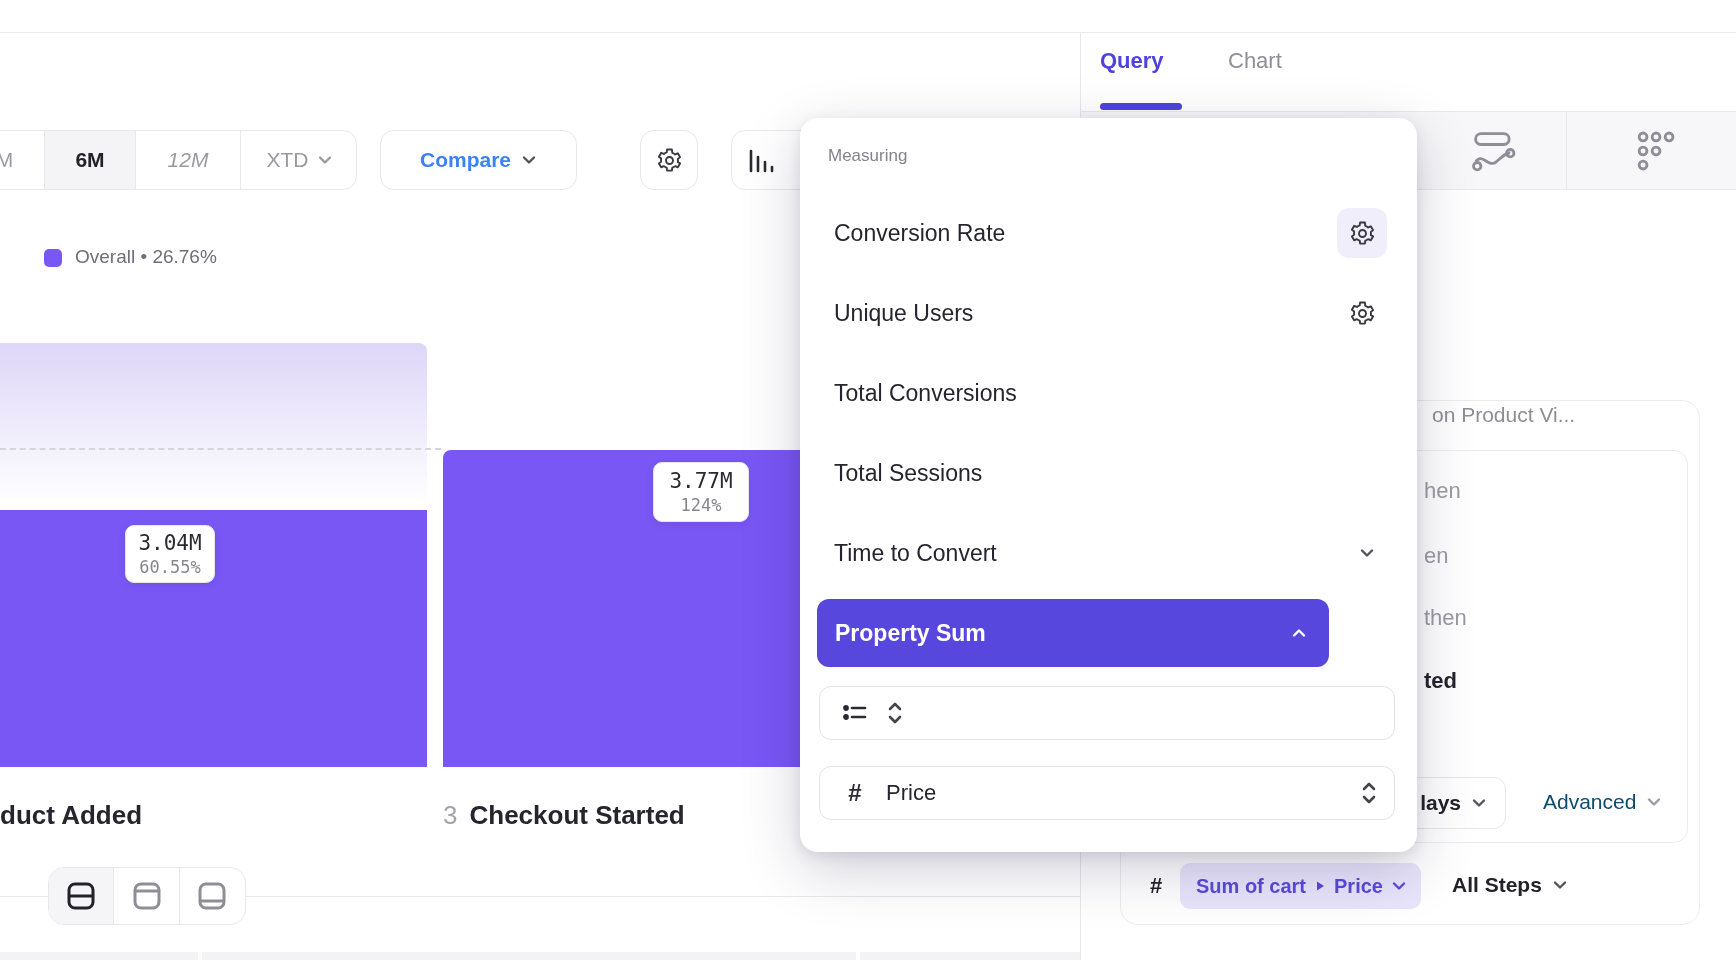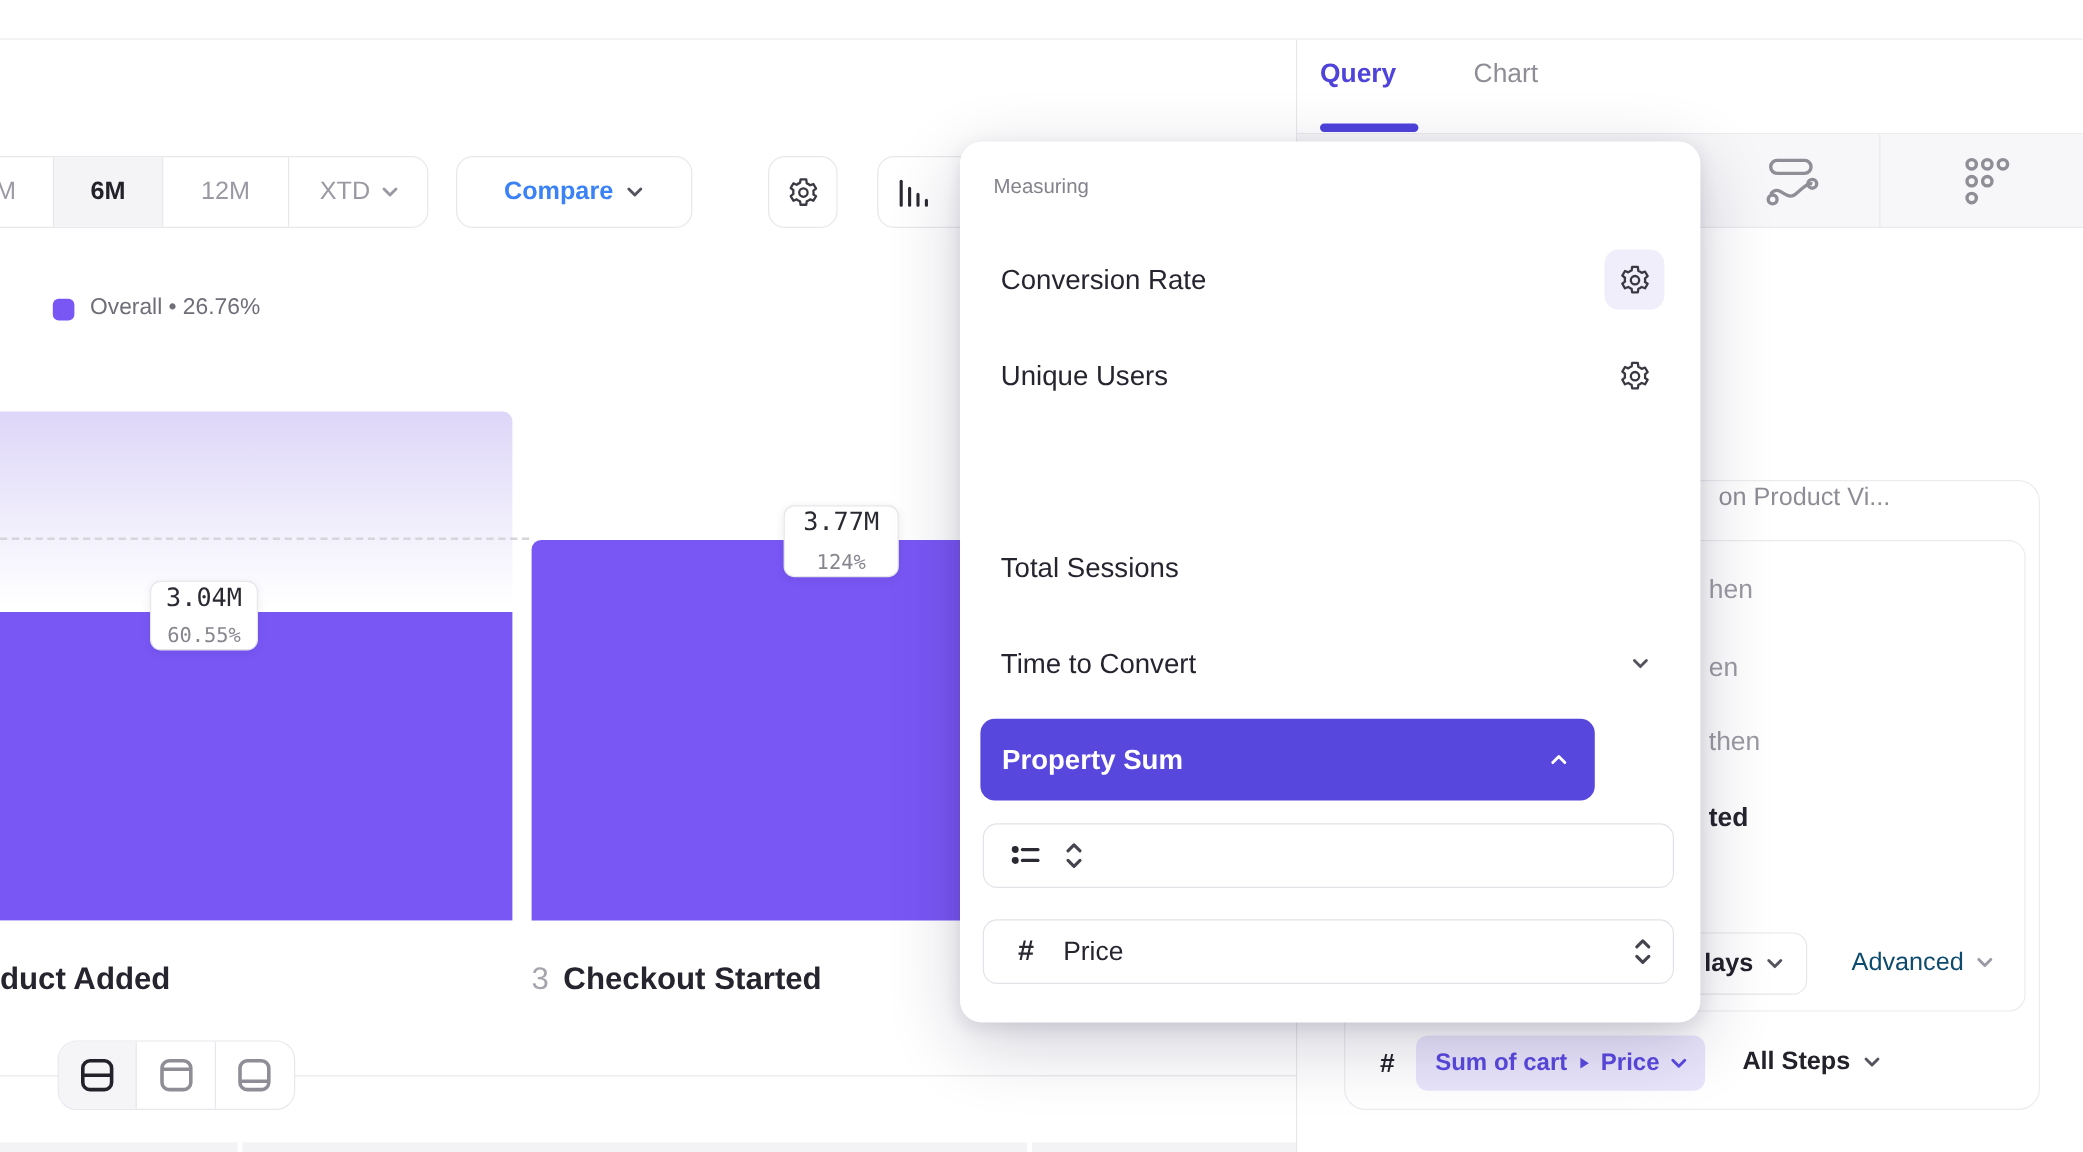--- a/index.html
+++ b/index.html
@@ -33,22 +33,22 @@
   .legend-swatch { left:44px; top:249px; width:18px; height:18px; border-radius:5px; background:#7957f5; }
   .legend-text { left:75px; top:246px; font-size:19px; color:#6f6e79; }
 
   
   .bar1-cap { left:0; top:343px; width:427px; height:168px; border-radius:0 8px 0 0;
     background:linear-gradient(180deg,#ddd6f8 0%, rgba(255,255,255,0) 96%); }
   .bar1 { left:0; top:510px; width:427px; height:257px; background:#7957f5; }
   .bar2 { left:443px; top:450px; width:365px; height:317px; background:#7957f5; border-radius:8px 0 0 0; }
   .dashline { left:0; top:448px; width:441px; height:0; border-top:2px dashed #d6d5db; }
   .tip { background:#fff; border:1px solid #e7e6ea; border-radius:9px; box-shadow:0 2px 8px rgba(30,28,50,.08);
-    display:flex; flex-direction:column; align-items:center; justify-content:space-between; z-index:3;
-    font-family:"DejaVu Sans Mono", monospace; }
+    display:flex; flex-direction:column; align-items:center; justify-content:center; z-index:3;
+    font-family:"DejaVu Sans Mono", monospace;margin-top:41px; }
   .tip .v { font-size:21px; color:#2b2a33; line-height:26px; }
   .tip .p { font-size:17px; color:#87868f; line-height:22px; }
   .xlabel { top:800px; font-size:26px; font-weight:600; color:#26242e; white-space:nowrap; }
   .stepnum { color:#a6a5ae; font-weight:400; margin-right:12px; }
 
   .chart-hline { left:0; top:896px; width:1080px; height:1px; background:#e9e8ec; }
   .layout-seg { left:48px; top:867px; width:198px; height:58px; border:1px solid #e8e7eb; border-radius:16px;
     background:#fff; display:flex; overflow:hidden; z-index:2; }
   .layout-cell { width:66px; display:flex; align-items:center; justify-content:center; border-right:1px solid #e8e7eb; cursor:pointer; }
   .layout-cell:last-child { border-right:none; }
@@ -118,21 +118,21 @@
   <div class="abs topbar"></div>
   <div class="abs topbar-accent-btn"></div>
 
   <div class="abs seg-control">
     <div class="seg-cell" style="width:80px;">
       <span>M</span>
     </div>
     <div class="seg-cell active" style="width:91px;">
       <span>6M</span>
     </div>
-    <div class="seg-cell" style="width:105px;">
+    <div class="seg-cell" style="width:105px;font-style:italic;">
       <span>12M</span>
     </div>
     <div class="seg-cell" style="width:117px;">
       <span>XTD</span>
       <svg class="chev gray" viewBox="0 0 16 16">
           <polyline points="3,5.5 8,10.5 13,5.5"></polyline>
         </svg>
     </div>
   </div>
 
@@ -294,20 +294,23 @@
     <div class="menu-item" style="top:159px;">
       <span>Unique Users</span>
     </div>
     <div class="menu-gear" style="left:537px; top:170px;">
       <svg class="gearsvg" viewBox="0 0 24 24">
         <circle cx="12" cy="12" r="3.1"></circle>
         <path d="M19.4 13.4a7.6 7.6 0 0 0 0-2.8l2-1.6-2-3.4-2.4 1a7.6 7.6 0 0 0-2.5-1.4L14.1 2.2h-4.2L9.5 4.8A7.6 7.6 0 0 0 7 6.2l-2.4-1-2 3.4 2 1.6a7.6 7.6 0 0 0 0 2.8l-2 1.6 2 3.4 2.4-1a7.6 7.6 0 0 0 2.5 1.4l.4 2.6h4.2l.4-2.6a7.6 7.6 0 0 0 2.5-1.4l2.4 1 2-3.4z"></path>
       </svg>
     </div>
 
+    <div class="menu-item" style="top:239px;">
+      <span>Total Conversions</span>
+    </div>
     <div class="menu-item" style="top:319px;">
       <span>Total Sessions</span>
     </div>
     <div class="menu-item" style="top:399px;">
       <span>Time to Convert</span>
       <svg class="chev" style="position:absolute; right:32px;" viewBox="0 0 16 16">
           <polyline points="3,5.5 8,10.5 13,5.5"></polyline>
         </svg>
     </div>
 

